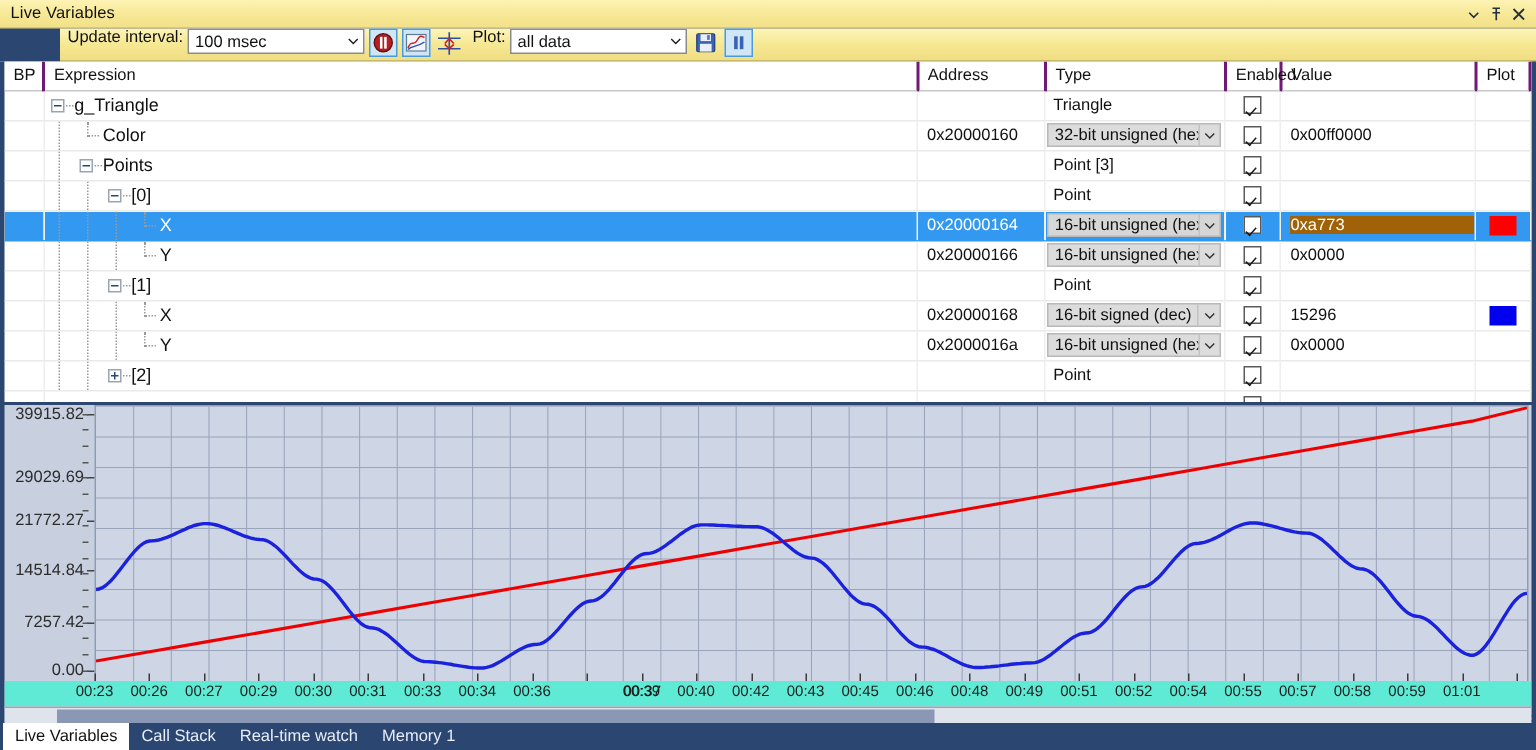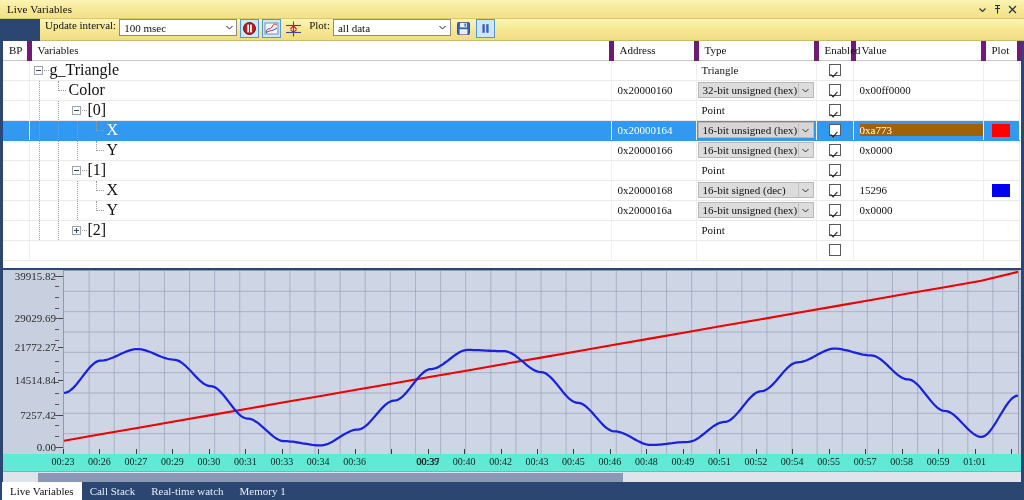--- a/index.html
+++ b/index.html
@@ -10,21 +10,20 @@
     font-family: "Liberation Sans", sans-serif;
     font-size: 11px;
     background: #1e3050;
   }
   #app {
     position: relative;
     width: 1024px; height: 500px;
     background: #2b4670;
     display: flex;
     flex-direction: column;
-    font-family: Liberation Serif, serif;
   }
 
   
   .titlebar {
     height: 19px;
     background: linear-gradient(180deg,#fdf3b4 0%, #f7e896 55%, #f3e189 100%);
     border-bottom: 1px solid #d9c96b;
     display: flex;
     align-items: center;
     padding: 0 4px 0 7px;
@@ -103,21 +102,21 @@
   }
   table.grid {
     border-collapse: collapse;
     width: 1018px;
     table-layout: fixed;
   }
   table.grid th {
     height: 19px;
     background: #ffffff;
     border-bottom: 1px solid #c8c8c8;
-    border-right: 5px solid #701a75;
+    border-right: 2px solid #701a75;
     font-weight: normal;
     font-size: 11px;
     color: #111;
     text-align: left;
     padding: 0 0 0 6px;
     vertical-align: middle;
   }
   table.grid td {
     height: 19px;
     border-bottom: 1px solid #eaeaea;
@@ -173,21 +172,21 @@
     width:5px; height:1px; background:#2a4a6b;
   }
   .toggle .box.plus::after{
     content:""; position:absolute; left:3px; top:1px;
     width:1px; height:5px; background:#2a4a6b;
   }
   .toggle .stub{
     position:absolute; left:14px; top:9px; width:5px;
     border-top:1px dotted #9a9a9a;
   }
-  .expr .label { font-size: 16px; white-space: nowrap; padding-left:1px; }
+  .expr .label { font-size: 12px; white-space: nowrap; padding-left:1px; }
 
   
   .typebox {
     margin: 1px 2px 1px 1px;
     height: 16px;
     background: #dcdcdc;
     border: 1px solid #b8b8b8;
     display: flex;
     align-items: center;
     font-size: 11px;
@@ -401,21 +400,21 @@
         <rect x="8.2" y="3.2" width="2.4" height="8.6" fill="#3b63b5"></rect>
       </svg>
     </div>
   </div>
 
   <div class="grid-wrap">
     <table class="grid">
       <thead>
         <tr>
           <th class="c-bp">BP</th>
-          <th class="c-expr">Variables</th>
+          <th class="c-expr">Expression</th>
           <th class="c-addr">Address</th>
           <th class="c-type">Type</th>
           <th class="c-en">Enabled</th>
           <th class="c-val">Value</th>
           <th class="c-plot">Plot</th>
         </tr>
       </thead>
       <tbody id="grid-body">
           <tr class="row">
             <td class="c-bp"></td>
@@ -463,20 +462,44 @@
                 </span>
               </div>
             </td>
             <td class="c-en">
               <span class="cbwrap">
                 <span class="cb on"></span>
               </span>
             </td>
             <td class="c-val">
               <span class="valtext">0x00ff0000</span>
+            </td>
+            <td class="c-plot"></td>
+          </tr>
+          <tr class="row">
+            <td class="c-bp"></td>
+            <td class="c-expr">
+              <div class="expr">
+                <span class="guide vline"></span>
+                <span class="toggle">
+                  <span class="box"></span>
+                  <span class="stub"></span>
+                </span>
+                <span class="label">Points</span>
+              </div>
+            </td>
+            <td class="c-addr"></td>
+            <td class="c-type"><span class="typeplain">Point [3]</span></td>
+            <td class="c-en">
+              <span class="cbwrap">
+                <span class="cb on"></span>
+              </span>
+            </td>
+            <td class="c-val">
+              <span class="valtext"></span>
             </td>
             <td class="c-plot"></td>
           </tr>
           <tr class="row">
             <td class="c-bp"></td>
             <td class="c-expr">
               <div class="expr">
                 <span class="guide vline"></span>
                 <span class="guide vline"></span>
                 <span class="toggle">

